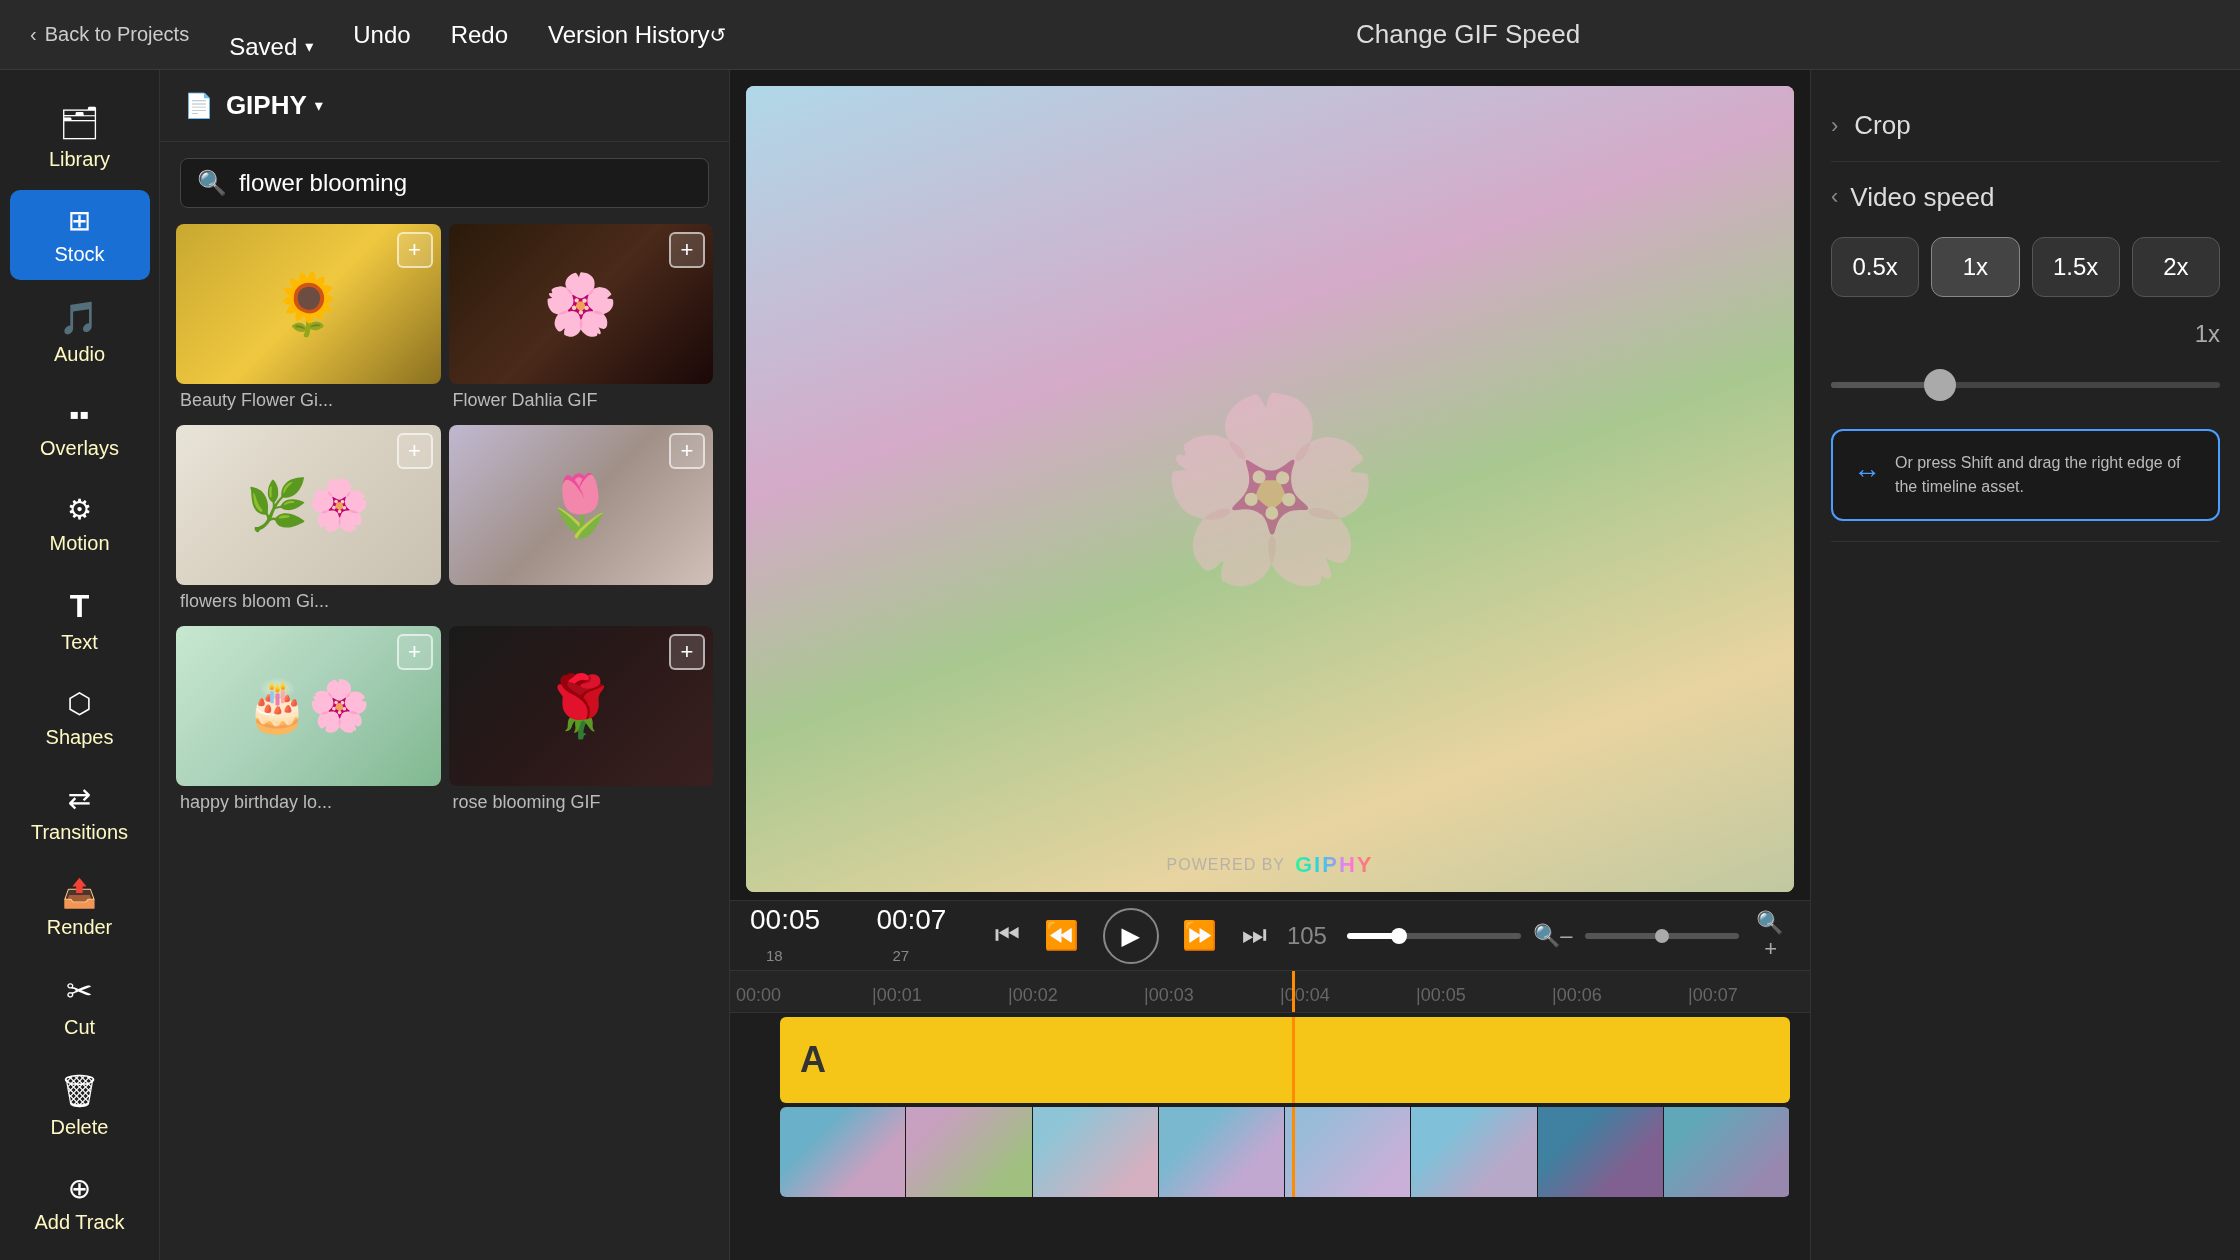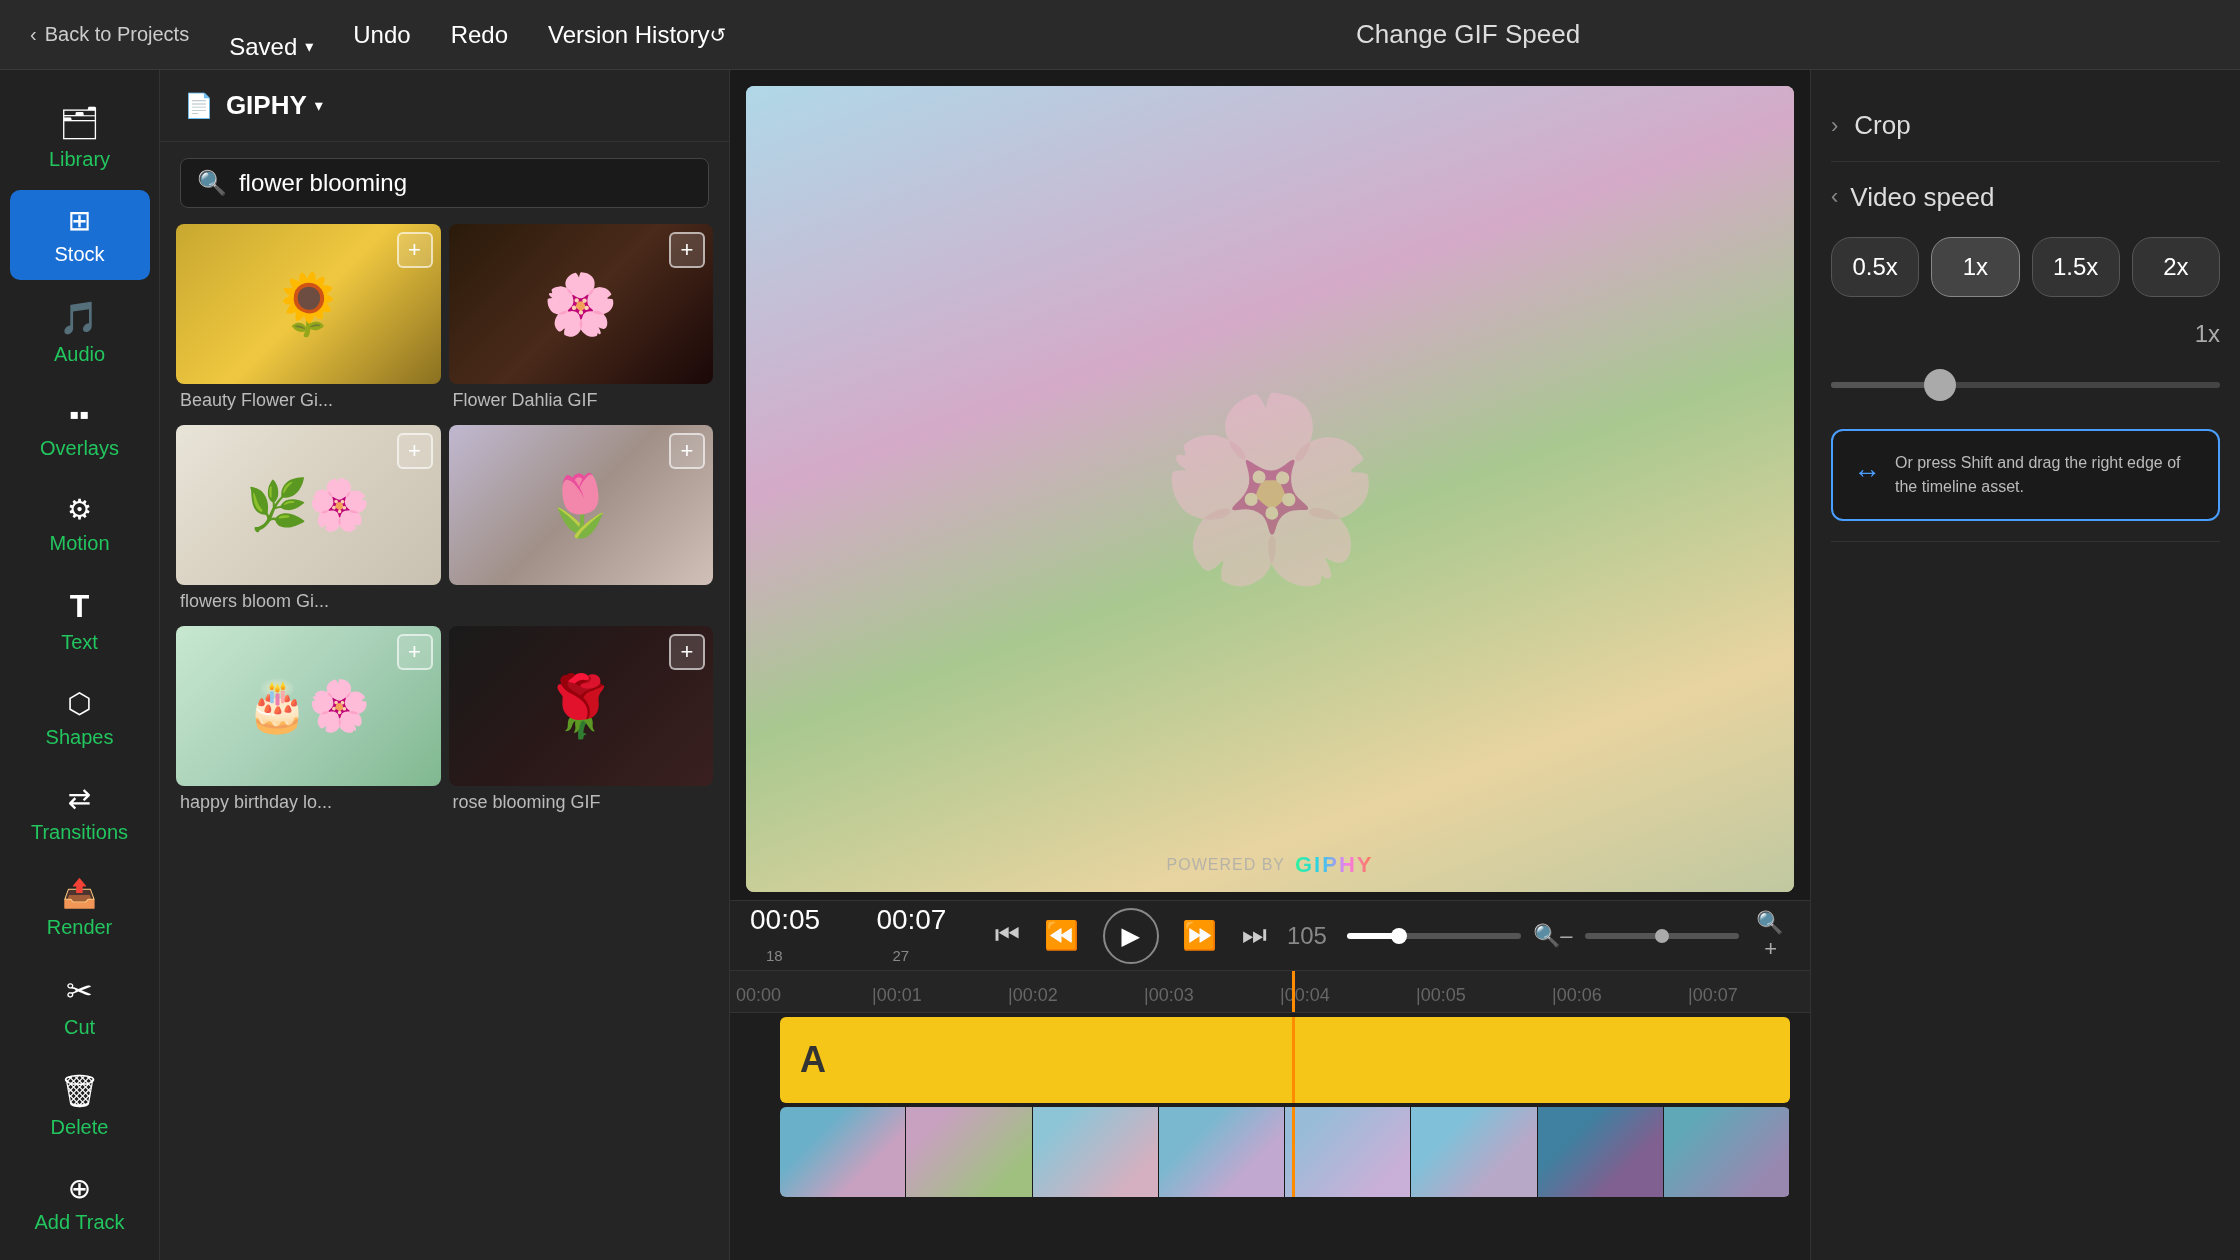--- a/index.html
+++ b/index.html
@@ -40,21 +40,21 @@
       display: flex;
       flex-direction: column;
       align-items: center;
       padding: 14px 8px;
       border-radius: 10px;
       cursor: pointer;
       gap: 6px;
     }
     .icon-item.active { background: #1a6fd4; }
     .icon-symbol { font-size: 32px; }
-    .icon-label { font-size: 20px; color: #22c55e; }
+    .icon-label { font-size: 20px; color: #fef9c3; }
     .icon-item.active .icon-label { color: #fff; }
 
     
     .panel {
       width: 570px;
       background: #252525;
       border-right: 1px solid #333;
       display: flex;
       flex-direction: column;
     }
@@ -322,21 +322,21 @@
     .chevron { font-size: 22px; color: #888; }
     .open-chevron { font-size: 22px; color: #888; transform: rotate(180deg); display: inline-block; }
     .section-expanded { padding: 20px 0; border-bottom: 1px solid #333; }
     .section-expanded-title { display: flex; align-items: center; gap: 12px; margin-bottom: 24px; }
     .speed-buttons { display: flex; gap: 12px; margin-bottom: 20px; }
     .speed-btn {
       flex: 1;
       height: 60px;
       background: #333;
       border: 1px solid #555;
-      border-radius: 20px;
+      border-radius: 12px;
       color: #fff;
       font-size: 24px;
       cursor: pointer;
       display: flex;
       align-items: center;
       justify-content: center;
     }
     .speed-btn.active { background: #444; border-color: #888; }
     .speed-value-display {
       text-align: right;

